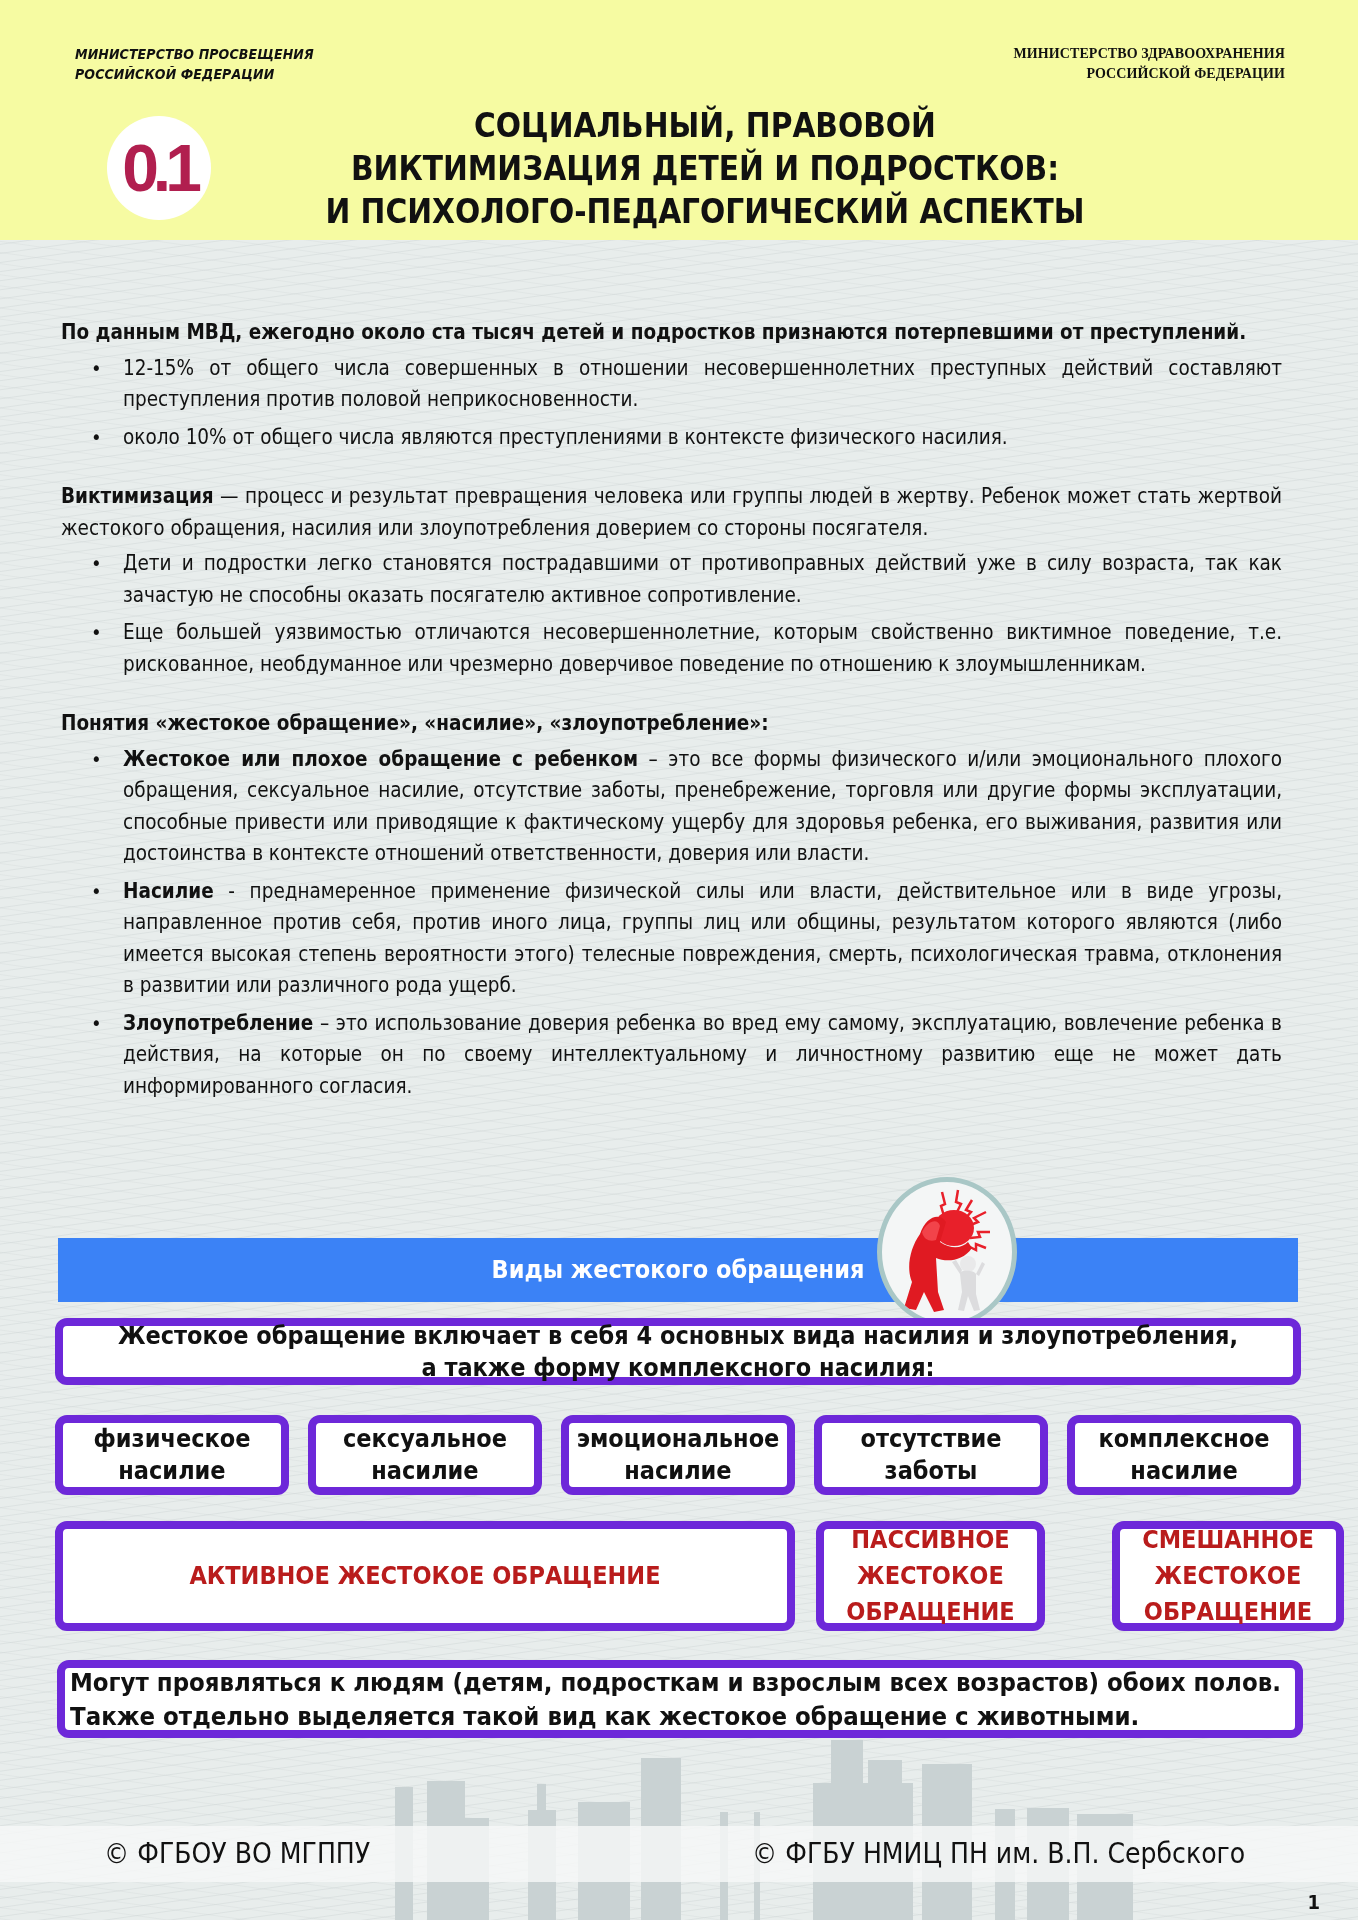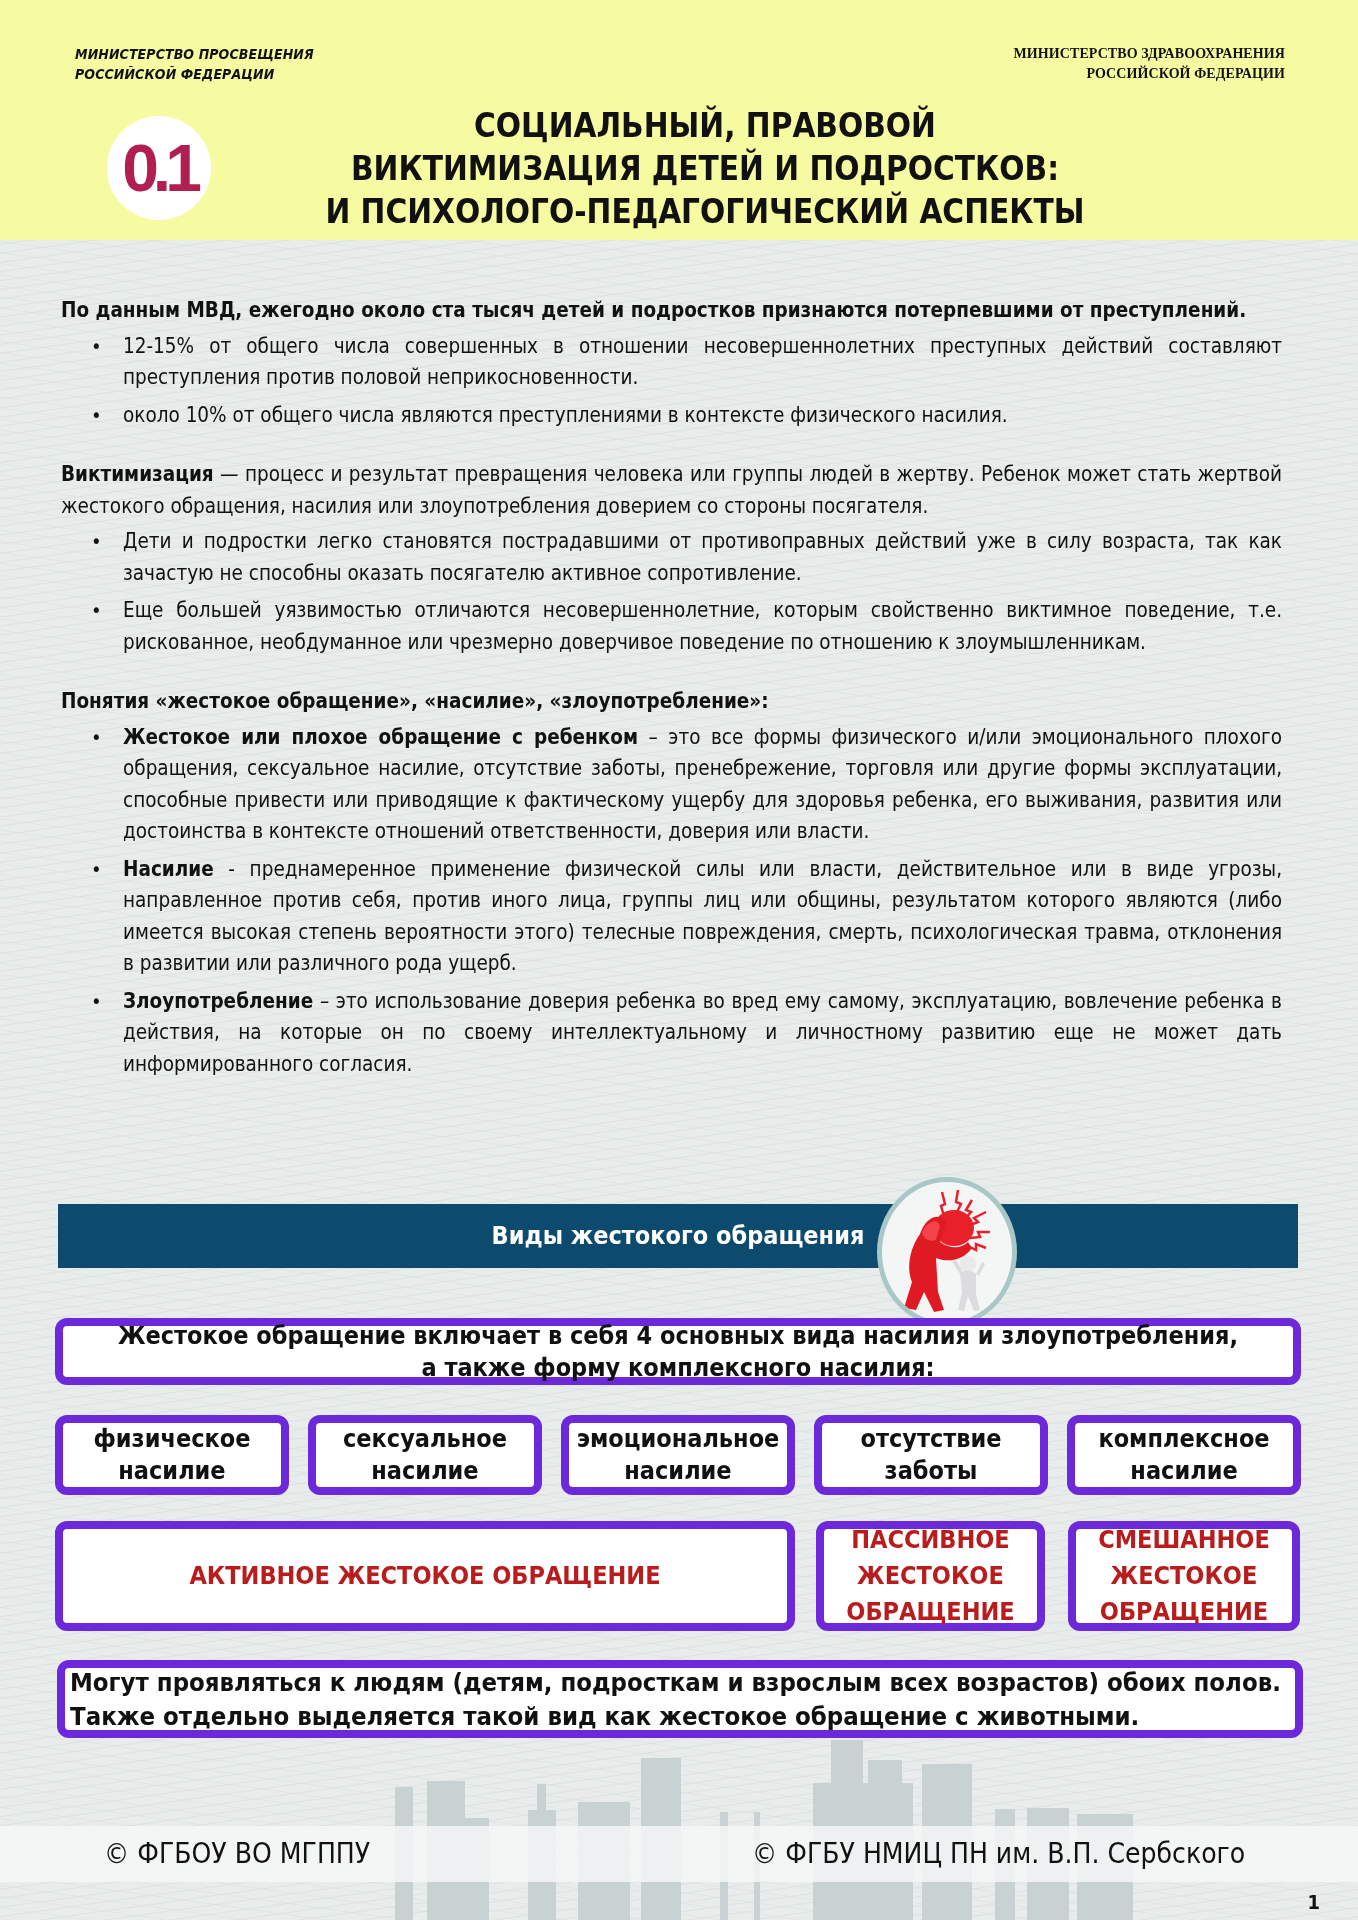--- a/index.html
+++ b/index.html
@@ -36,32 +36,32 @@
     position: absolute; left: 250px; width: 910px; top: 104px;
     text-align: center; font-weight: bold; font-size: 33px; line-height: 43px;
     font-family: "DejaVu Sans Condensed", "DejaVu Sans", sans-serif;
     text-transform: uppercase; color: #111;
   }
   .content {
     position: absolute; left: 61px; width: 1221px; top: 295px;
     font-size: 20.5px; line-height: 31.5px; text-align: justify;
   }
   .content p { margin: 0; }
-  .content .section { margin-bottom: 28px; }
+  .content .section { margin-bottom: 28px; margin-top: 22px; }
   .content ul { list-style: none; margin: 4px 0 0 0; padding: 0; }
   .content li { position: relative; padding-left: 62px; margin-bottom: 6px; }
   .content li .dot {
     position: absolute; left: 30px; top: 0; font-size: 20px;
   }
   .lead { font-weight: bold; }
   b { font-weight: bold; }
 
   .banner {
-    position: absolute; left: 58px; top: 1204px; width: 1240px; height: 64px;
-    background: #0c4a6e;
+    position: absolute; left: 58px; top: 1238px; width: 1240px; height: 64px;
+    background: #3b82f6;
   }
   .banner-label {
     position: absolute; left: 0; width: 1240px; top: 0; height: 64px;
     text-align: center; line-height: 64px;
     color: #fff; font-size: 25px; font-weight: bold;
   }
   .illus {
     position: absolute; left: 877px; top: 1177px; width: 140px; height: 150px;
     border-radius: 50%; background: #f4f6f6;
     border: 5px solid #a9c7c6; overflow: hidden;
@@ -203,21 +203,21 @@
 <div class="box form-box" style="left:55px; width:740px;">
   <div>АКТИВНОЕ ЖЕСТОКОЕ ОБРАЩЕНИЕ</div>
 </div>
 <div class="box form-box" style="left:816px; width:229px;">
   <div>
     <div>ПАССИВНОЕ</div>
     <div>ЖЕСТОКОЕ</div>
     <div>ОБРАЩЕНИЕ</div>
   </div>
 </div>
-<div class="box form-box" style="left:1068px; width:232px;text-align:center;">
+<div class="box form-box" style="left:1112px; width:232px;text-align:center;">
   <div>
     <div>СМЕШАННОЕ</div>
     <div>ЖЕСТОКОЕ</div>
     <div>ОБРАЩЕНИЕ</div>
   </div>
 </div>
 
 <div class="box note-box">
   <div>
     <div>Могут проявляться к людям (детям, подросткам и взрослым всех возрастов) обоих полов.</div>

